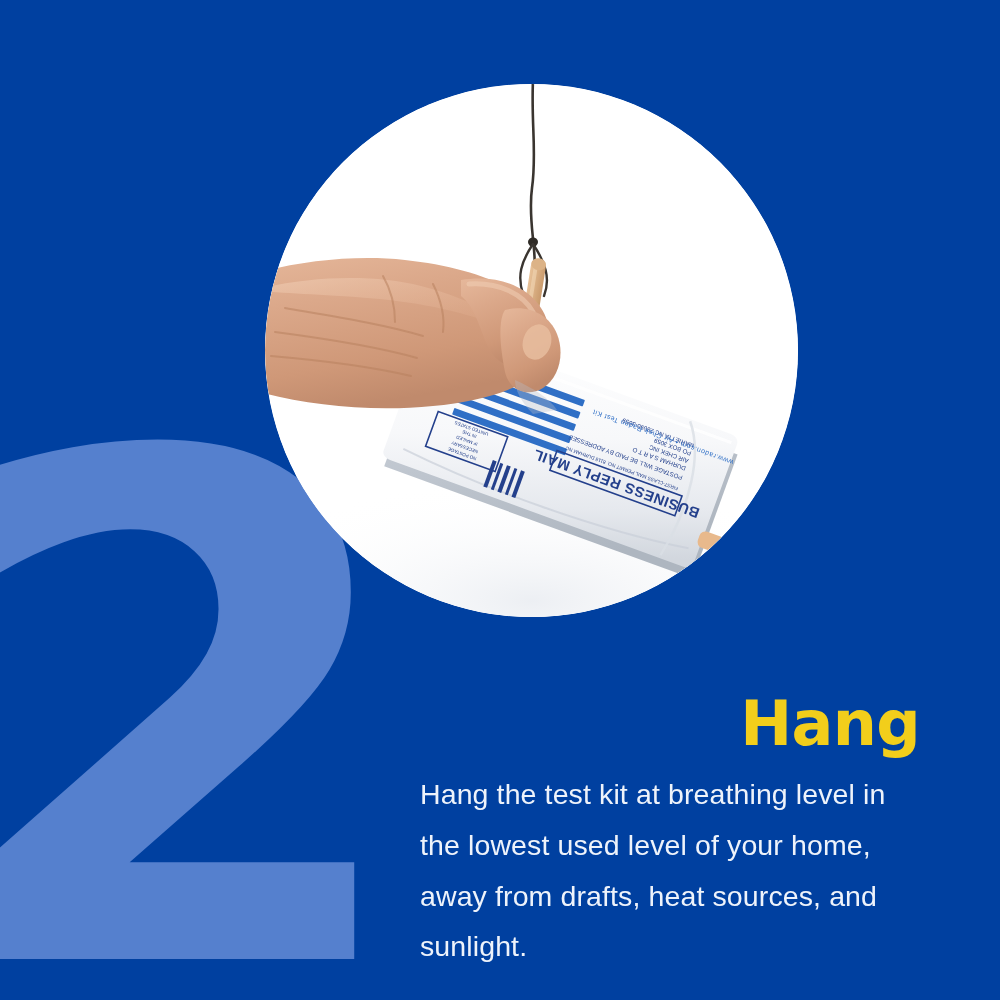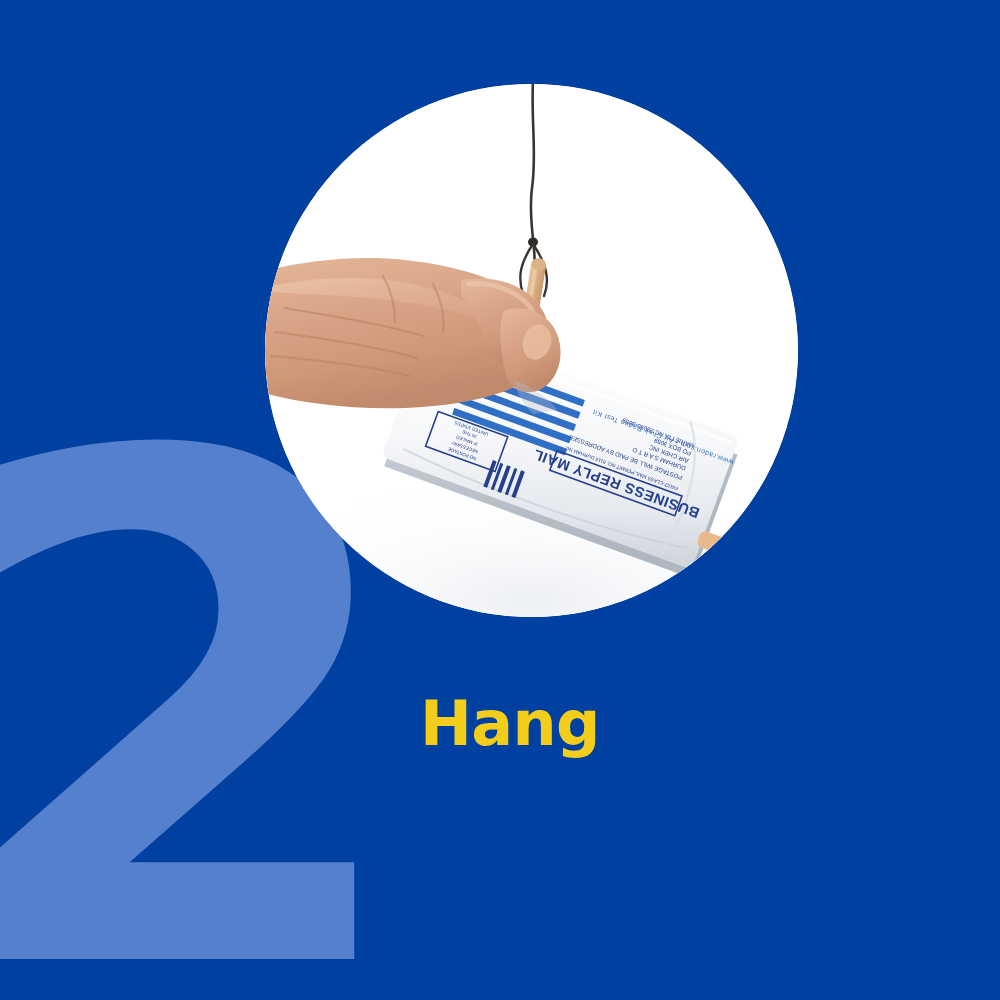--- a/index.html
+++ b/index.html
@@ -53,20 +53,21 @@
     width:500px;
     z-index:4;
   }
   #headline {
     font-size:62px;
     font-weight:700;
     color:#f2ce1b;
     letter-spacing:-0.01em;
     line-height:1.02;
     font-family:"DejaVu Sans", sans-serif;
+    text-align:right;
   }
   #body-copy {
     margin-top:14px;
     font-size:28.5px;
     line-height:1.78;
     color:#eef3fb;
     font-weight:400;
     letter-spacing:0.004em;
     max-width:475px;
     font-family:"Liberation Sans", sans-serif;
@@ -222,15 +223,16 @@
           <ellipse cx="272" cy="258" rx="14" ry="18" fill="#e7bd9f" opacity="0.85" transform="rotate(18 272 258)"></ellipse>
 
           <path d="M250 296 C268 304, 284 314, 292 326 L268 330 C256 318, 250 306, 250 296 Z" fill="#b7bec8" opacity="0.35"></path>
         </g>
       </g>
     </svg>
   </div>
 
   <div id="copy">
     <h1 id="headline">Hang</h1>
+    <p id="body-copy">Hang the test kit at breathing level in the lowest used level of your home, away from drafts, heat sources, and sunlight.</p>
   </div>
 
 </div>
 
 </body></html>

